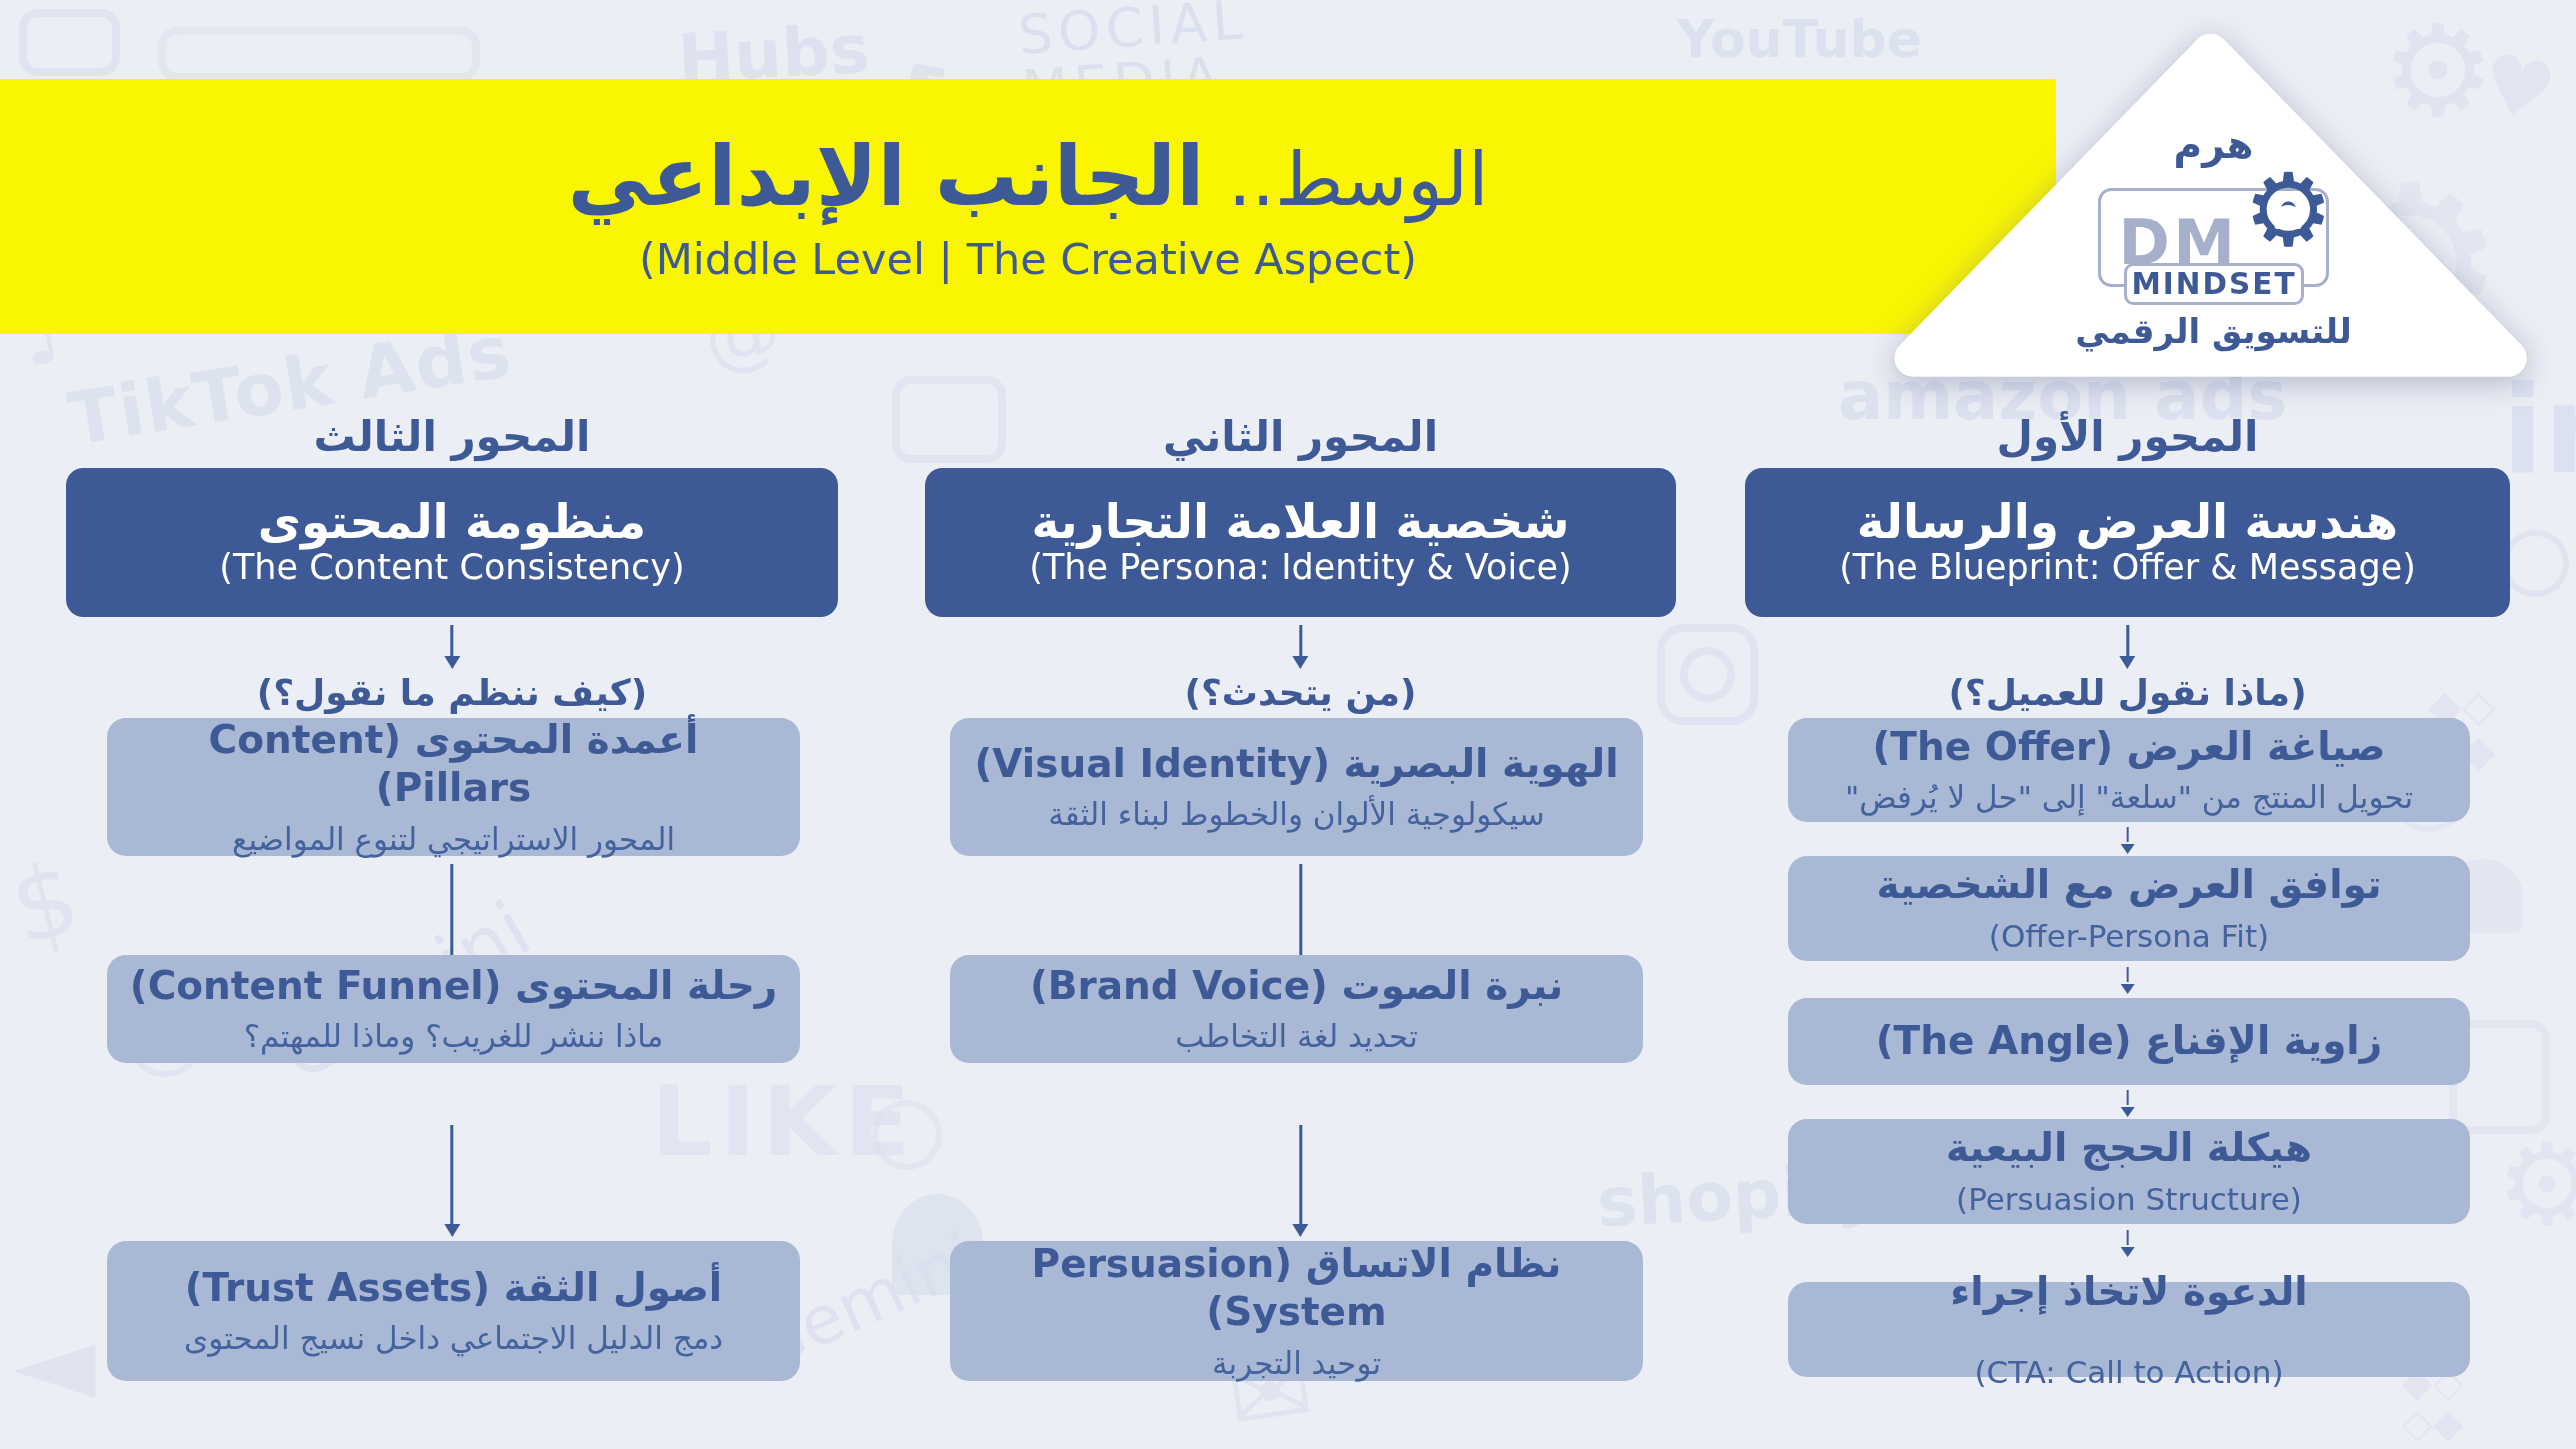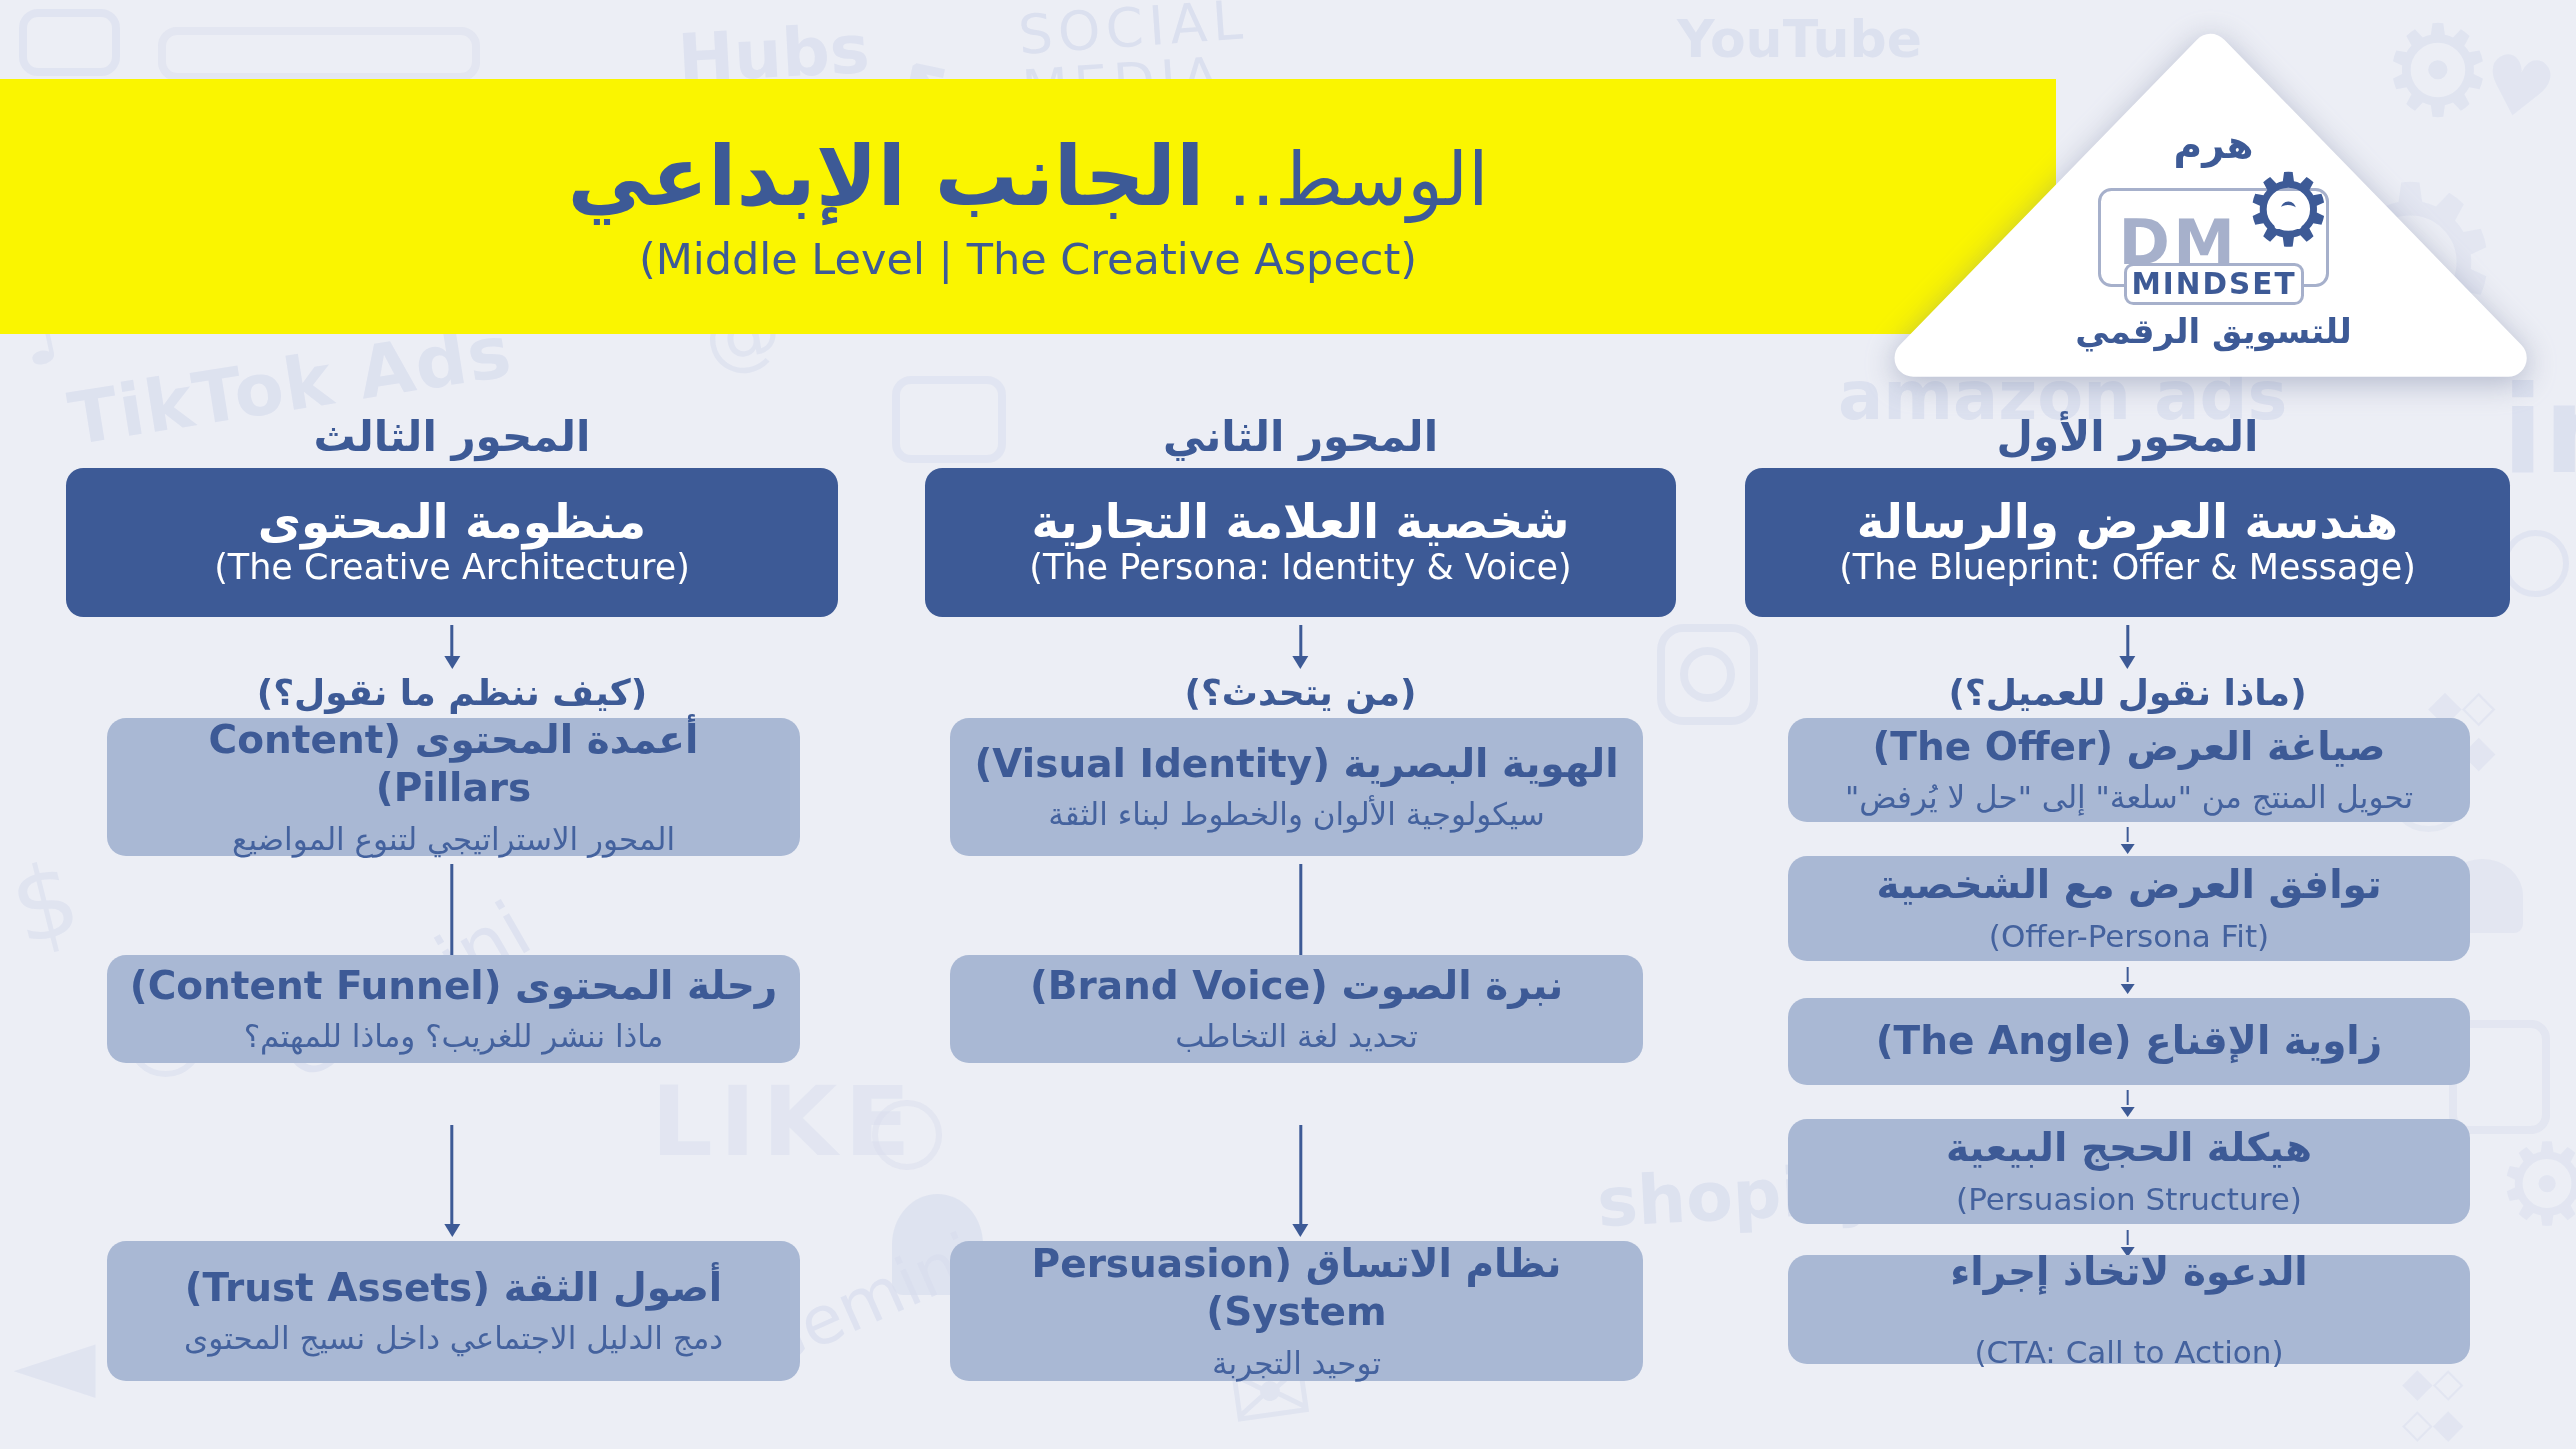--- a/index.html
+++ b/index.html
@@ -82,21 +82,21 @@
   .col-3 .s3,.col-2 .s3{top:845px;height:140px;}
 
   .col-1 .s1{top:322px;height:104px;}
   .col-1 .a1{top:431px;height:14.8px;}
   .col-1 .s2{top:460px;height:105px;align-items:center;}
   .col-1 .a2{top:571px;height:14.8px;}
   .col-1 .s3{top:602px;height:87px;}
   .col-1 .a3{top:694px;height:14.8px;}
   .col-1 .s4{top:723px;height:105px;}
   .col-1 .a4{top:834px;height:14.8px;}
-  .col-1 .s5{top:859px;height:109px;gap:36px;}
+  .col-1 .s5{top:886px;height:95px;gap:36px;}
 </style>
 </head>
 <body>
 
 <div class="viewport" style="height: 1449px;">
 <div class="stage" id="stage" style="transform: scale(1);">
 
   <div id="watermark-layer">
         <div class="wm wm-roundrect" style="left: 19px; top: 9.4px; width: 101px; height: 67px; font-size: 56px; opacity: 0.6;"></div>
         <div class="wm wm-roundrect" style="left: 158px; top: 27px; width: 322px; height: 54px; font-size: 177px; opacity: 0.5;"></div>
@@ -215,21 +215,21 @@
     <div class="step s3">
       <div class="step-title" dir="rtl">نظام الاتساق (Persuasion System)</div>
       <div class="step-sub" dir="rtl">توحيد التجربة</div>
     </div>
   </section>
 
   <section class="col col-3">
     <h2 class="col-header" dir="rtl">المحور الثالث</h2>
     <div class="main-box">
       <div class="main-title" dir="rtl">منظومة المحتوى</div>
-      <div class="main-sub" dir="ltr">(The Creative Architecture)</div>
+      <div class="main-sub" dir="ltr">(The Content Consistency)</div>
     </div>
     <div class="arrow main-arrow"></div>
     <div class="question" dir="rtl">(كيف ننظم ما نقول؟)</div>
 
     <div class="step s1">
       <div class="step-title" dir="rtl">أعمدة المحتوى (Content Pillars)</div>
       <div class="step-sub" dir="rtl">المحور الاستراتيجي لتنوع المواضيع</div>
     </div>
     <div class="arrow a1"></div>
     <div class="step s2">

